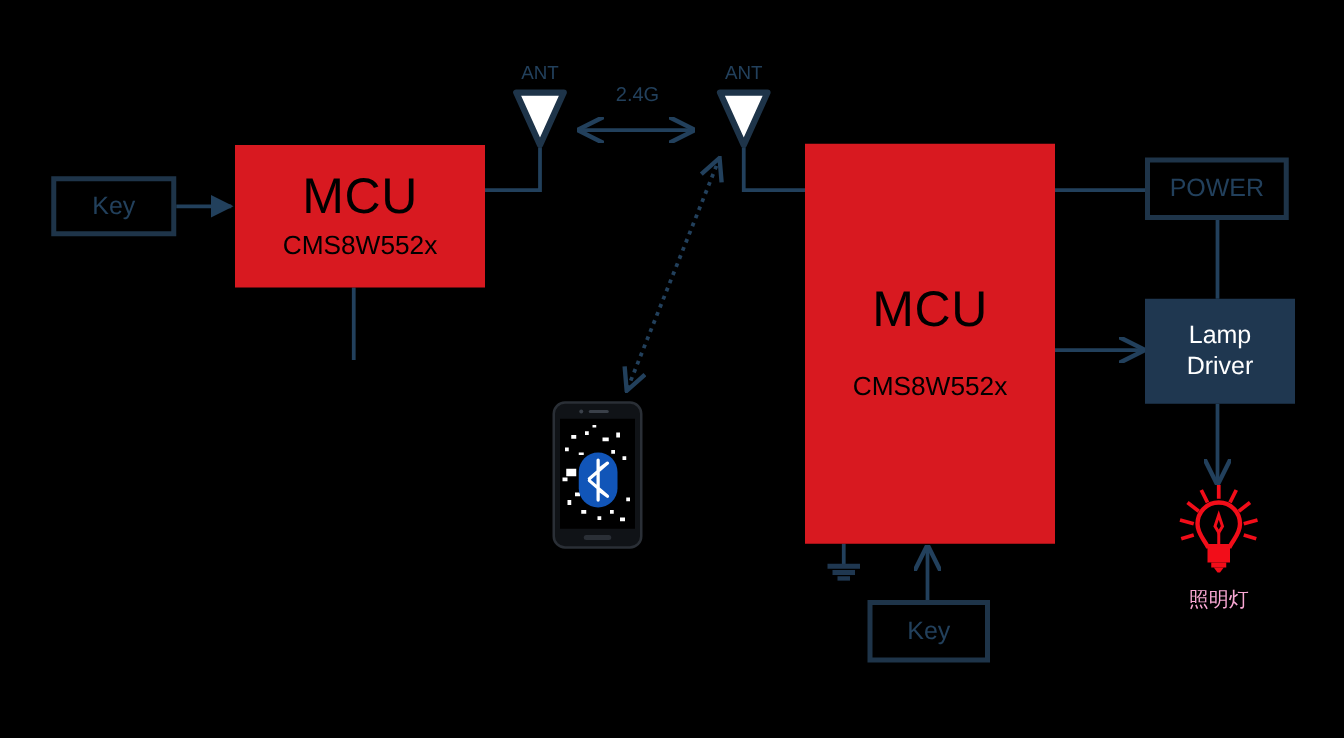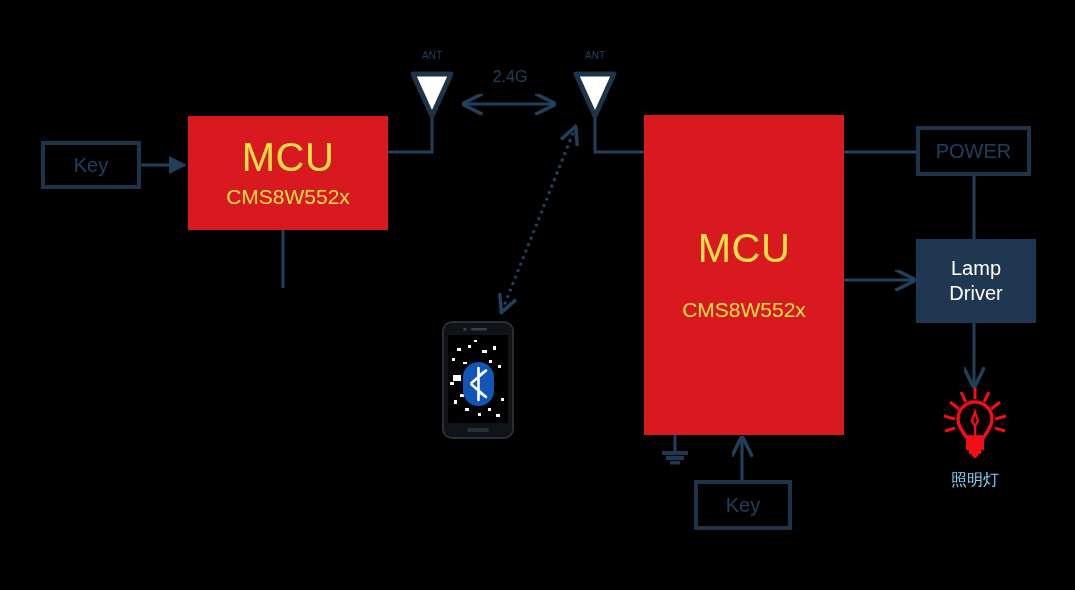--- a/index.html
+++ b/index.html
@@ -32,21 +32,21 @@
     justify-content: center;
     text-align: center;
   }
   .block.outline {
     border: 4px solid #1e3449;
     background: transparent;
     color: #22405c;
   }
   .block.red {
     background: #d81920;
-    color: #fde047;
+    color: #000000;
     border: none;
   }
   .block.navy {
     background: #1f3750;
     color: #ffffff;
     border: none;
   }
 
   
   #key-left { left: 41px;  top: 141px; width: 100px; height: 48px; font-size: 20px; }
@@ -65,21 +65,21 @@
 
   
   .antenna {
     position: absolute;
     width: 44px;
     height: 52px;
   }
   .ant-label {
     position: absolute;
     color: #22405c;
-    font-size: 10px;
+    font-size: 15px;
     text-align: center;
     width: 60px;
   }
   #ant-left  { left: 410px; top: 70px; }
   #ant-left-label  { left: 402px; top: 50px; }
   #ant-right { left: 573px; top: 70px; }
   #ant-right-label { left: 565px; top: 50px; }
 
   
   #label-24g {
@@ -108,21 +108,21 @@
     top: 386px;
     width: 68px;
     height: 78px;
   }
   #lamp-caption {
     position: absolute;
     left: 925px;
     top: 470px;
     width: 100px;
     text-align: center;
-    color: #7dd3fc;
+    color: #f9a8d4;
     font-size: 16px;
     font-family: "DejaVu Sans", sans-serif;
   }
 
   
   #ground {
     position: absolute;
     left: 661px;
     top: 435px;
     width: 28px;

